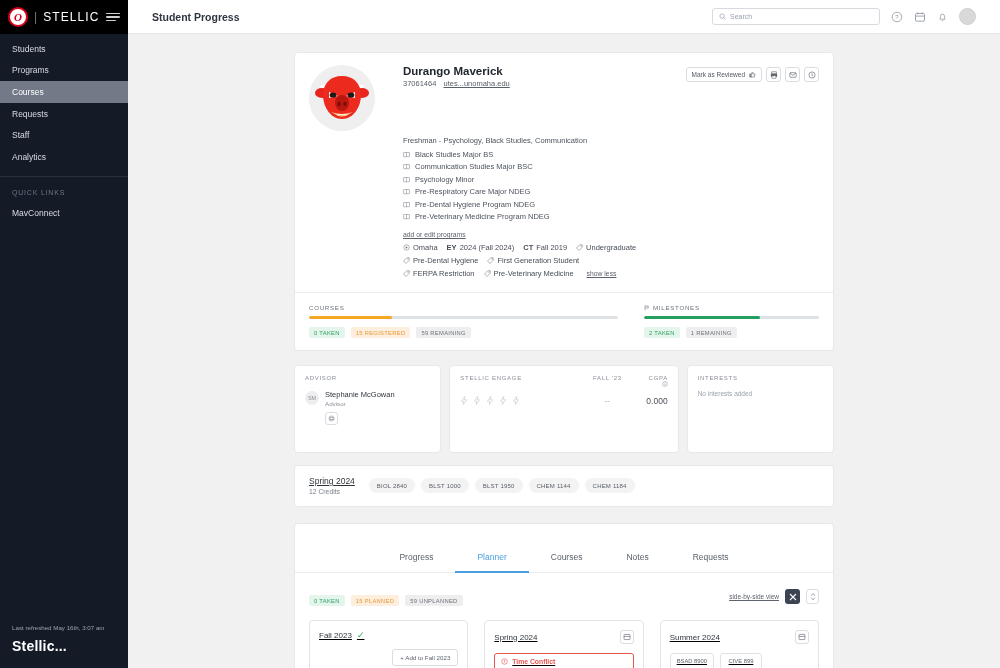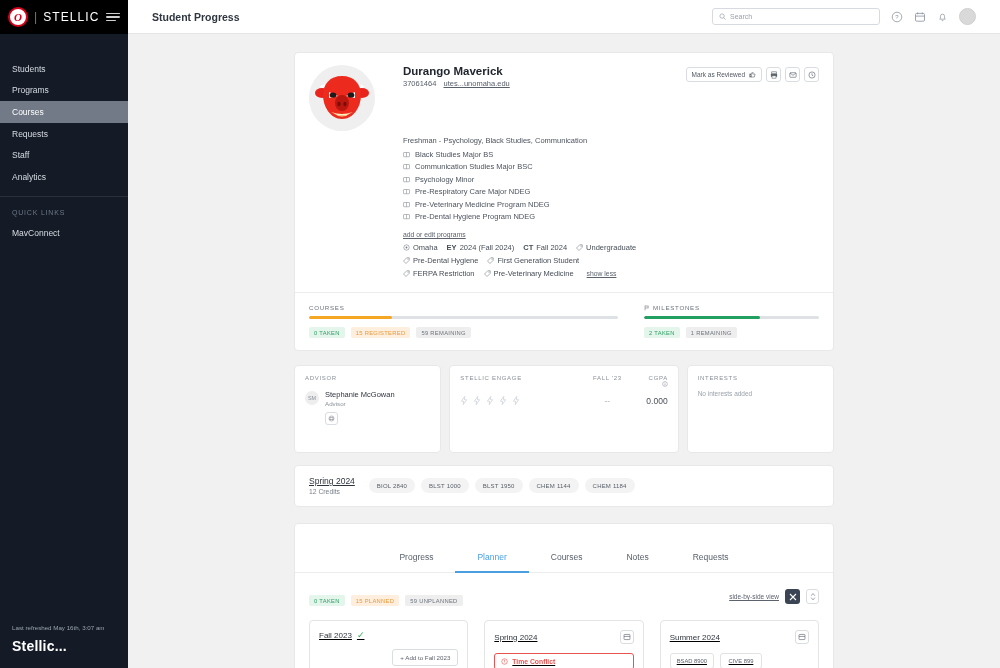--- a/index.html
+++ b/index.html
@@ -29,21 +29,21 @@
   }
   .logo-divider { color: #777; font-size: 12px; }
   .logo-text { color: #fff; font-size: 12px; letter-spacing: 1.1px; }
   .burger { margin-left: auto; display: flex; flex-direction: column;
             gap: 2px; width: 14px; cursor: pointer; }
   .burger i { display: block; height: 1.5px; background: #cfcfcf; border-radius: 1px; }
   .burger i:nth-child(1) { width: 100%; }
   .burger i:nth-child(2) { width: 100%; }
   .burger i:nth-child(3) { width: 70%; }
 
-  .sb-nav { padding-top: 24px; }
+  .sb-nav { padding-top: 4px; }
   .sb-item {
     height: 22px; display: flex; align-items: center; padding-left: 12px;
     color: #d7dbe2; font-size: 8.5px; cursor: pointer; margin-bottom: 0;
   }
   .sb-item + .sb-item { margin-top: 0; }
   .sb-nav .sb-item { height: 21.6px; }
   .sb-item.active { background: #727a87; color: #fff; }
   .sb-sep { height: 1px; background: #2a313d; margin: 8px 0 0 0; }
   .sb-quick-title {
     color: #6d7686; font-size: 7px; letter-spacing: .8px;
@@ -391,49 +391,49 @@
               </span>
               <span>Pre-Respiratory Care Major NDEG</span>
             </div>
             <div class="prog-line">
               <span class="book-ico">
                 <svg width="7" height="7" viewBox="0 0 14 14">
                     <rect x="1" y="3" width="12" height="8.5" rx="1" fill="none" stroke="#8a9099" stroke-width="1.2"></rect>
                     <line x1="7" y1="3" x2="7" y2="11.5" stroke="#8a9099" stroke-width="1.2"></line>
                   </svg>
               </span>
-              <span>Pre-Veterinary Medicine Program NDEG</span>
+              <span>Pre-Dental Hygiene Program NDEG</span>
             </div>
             <div class="prog-line">
               <span class="book-ico">
                 <svg width="7" height="7" viewBox="0 0 14 14">
                     <rect x="1" y="3" width="12" height="8.5" rx="1" fill="none" stroke="#8a9099" stroke-width="1.2"></rect>
                     <line x1="7" y1="3" x2="7" y2="11.5" stroke="#8a9099" stroke-width="1.2"></line>
                   </svg>
               </span>
-              <span>Pre-Dental Hygiene Program NDEG</span>
+              <span>Pre-Veterinary Medicine Program NDEG</span>
             </div>
 
             <div class="edit-progs">add or edit programs</div>
 
             <div class="tag-row">
               <span class="tag-chip">
                 <svg width="7" height="7" viewBox="0 0 14 14">
                     <circle cx="7" cy="7" r="5.4" fill="none" stroke="#6f767f" stroke-width="1.1"></circle>
                     <circle cx="7" cy="7" r="1.8" fill="#6f767f"></circle>
                   </svg>
                 <span>Omaha</span>
               </span>
               <span class="tag-chip">
                 <span class="b">EY</span>
                 <span>2024 (Fall 2024)</span>
               </span>
               <span class="tag-chip">
                 <span class="b">CT</span>
-                <span>Fall 2024</span>
+                <span>Fall 2019</span>
               </span>
               <span class="tag-chip">
                 <svg width="7" height="7" viewBox="0 0 14 14">
                     <path d="M7.5 1.5H12.5V6.5L6 13 1 8z" fill="none" stroke="#6f767f" stroke-width="1.1"></path>
                     <circle cx="10" cy="4" r="1" fill="#6f767f"></circle>
                   </svg>
                 <span>Undergraduate</span>
               </span>
             </div>
 

